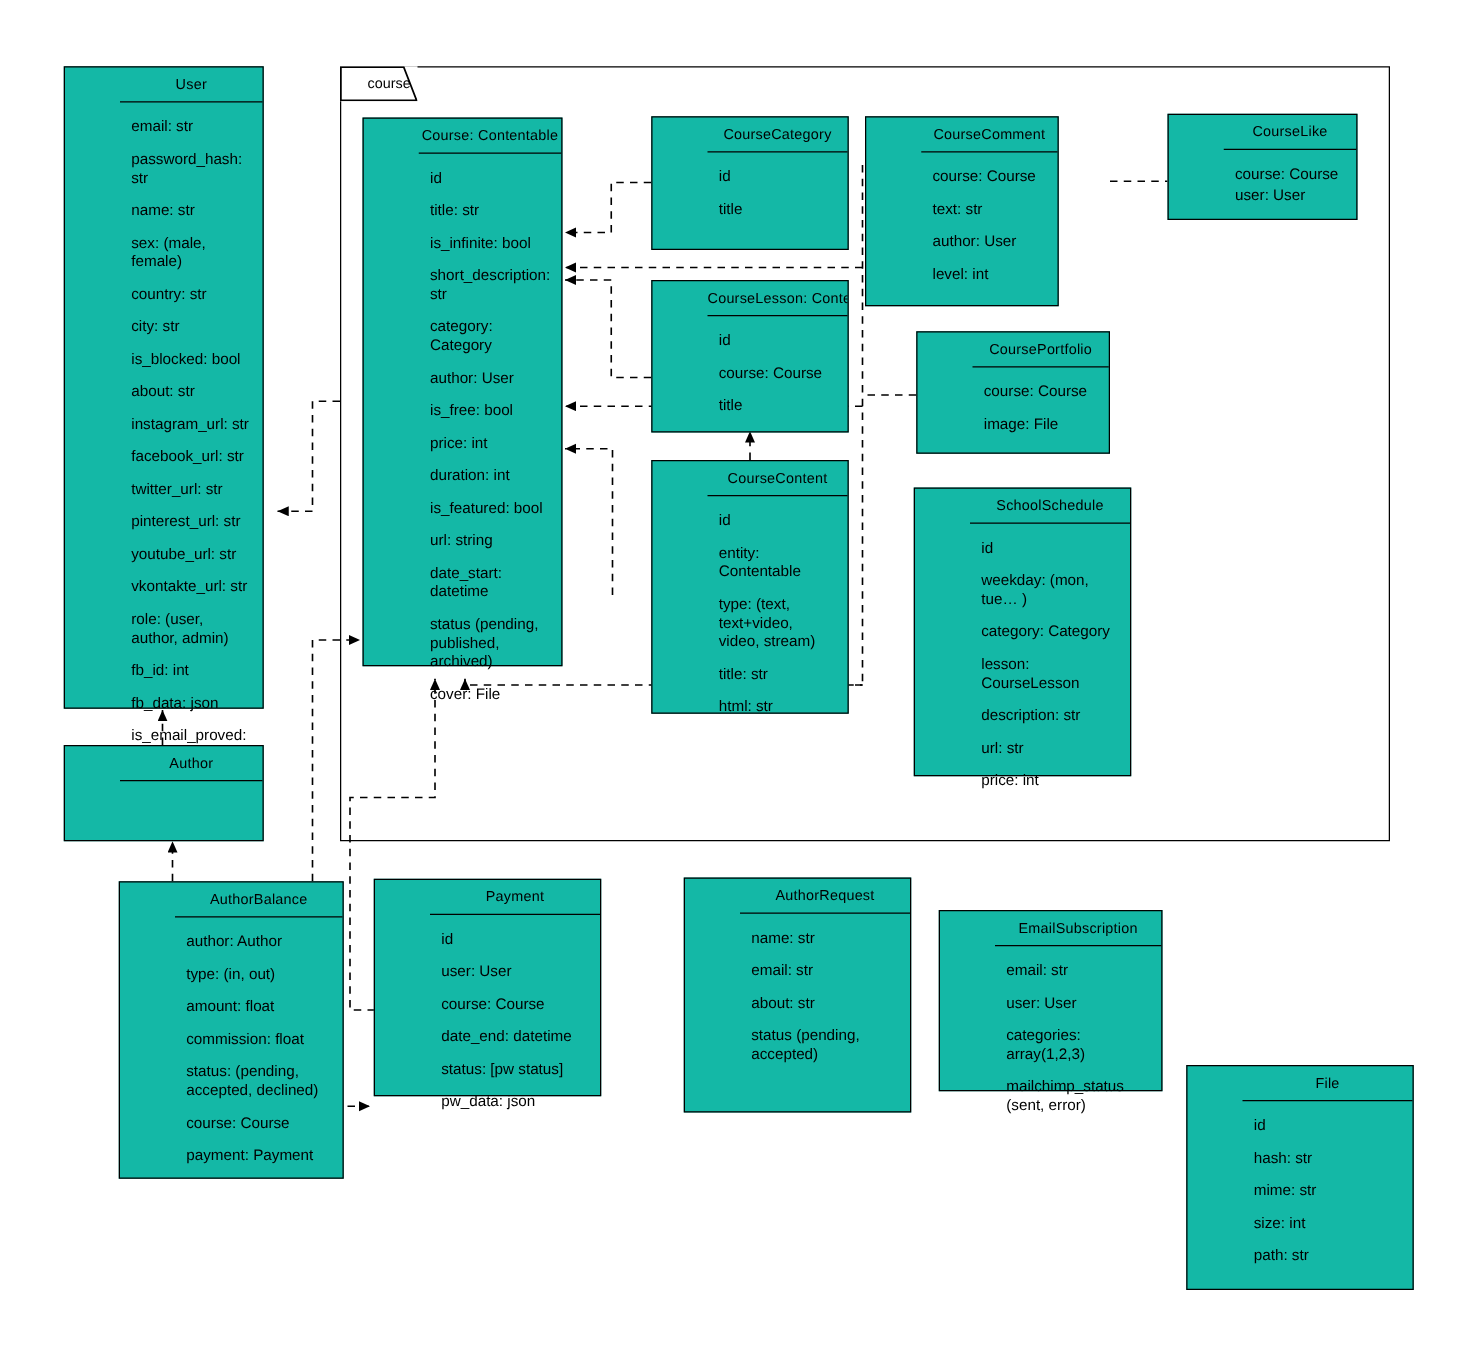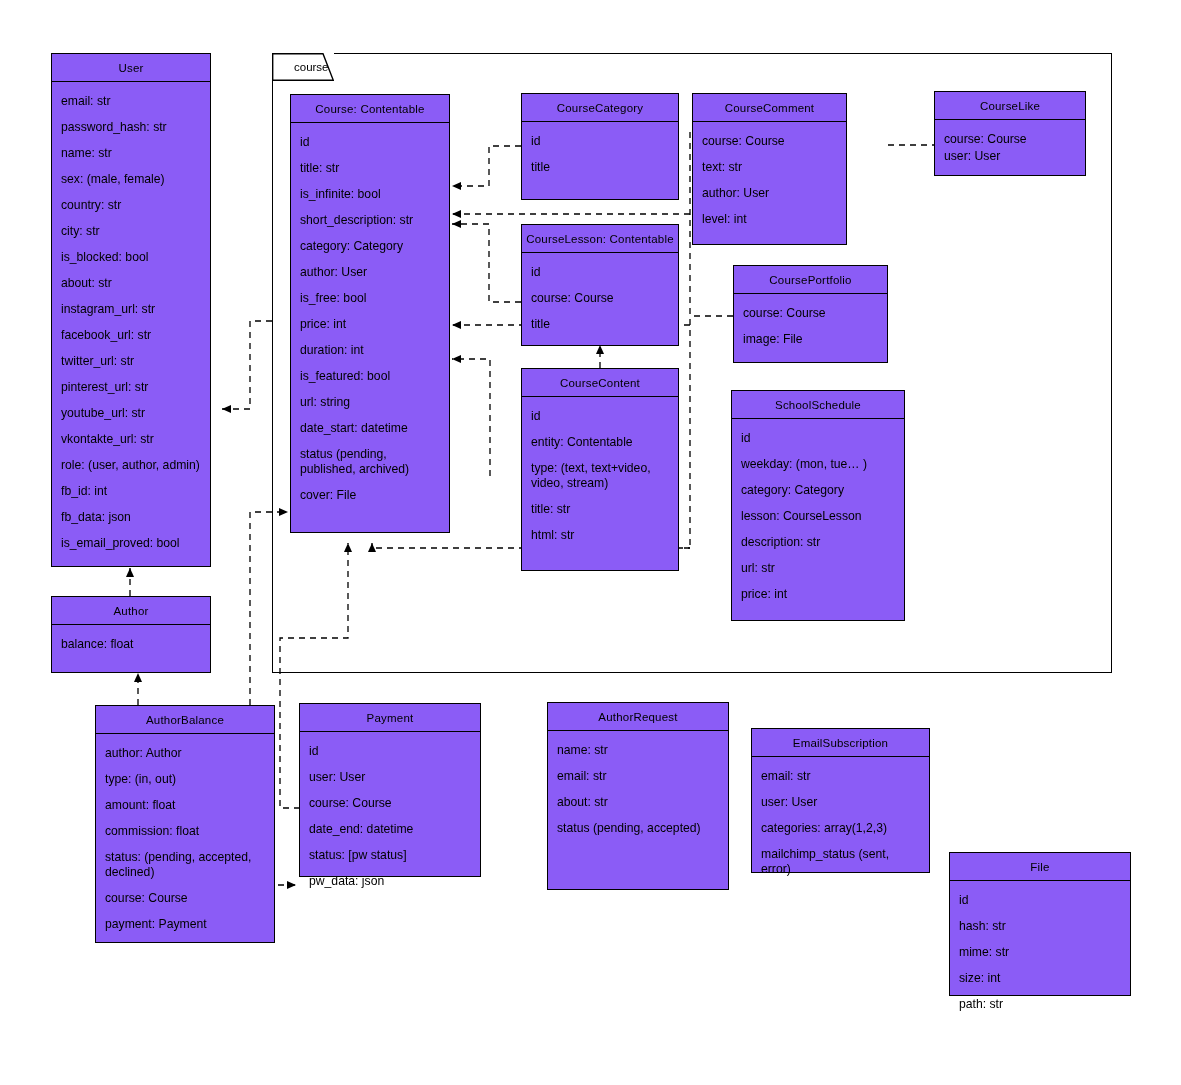--- a/index.html
+++ b/index.html
@@ -7,21 +7,21 @@
   #canvas{position:relative;width:1181px;height:1085px;background:#ffffff;overflow:hidden;}
 
   
   .package{position:absolute;border:1.4px solid #000;box-sizing:border-box;background:transparent;}
   .package-tab{position:absolute;box-sizing:border-box;background:#fff;}
   .package-tab .tab-shape{position:absolute;inset:0;}
   .package-tab .tab-label{position:absolute;left:22px;top:50%;transform:translateY(-50%);
       font-size:11.5px;color:#000;white-space:nowrap;}
 
   
-  .cls{position:absolute;box-sizing:border-box;border:1.4px solid #000;background:#8b5cf6;}
+  .cls{position:absolute;box-sizing:border-box;border:1.4px solid #000;background:#14b8a6;padding-left:44px;}
   .cls-title{box-sizing:border-box;height:28px;line-height:28px;text-align:center;
      font-size:11.5px;color:#000;border-bottom:1.4px solid #000;letter-spacing:.2px;
      white-space:nowrap;overflow:hidden;}
   .cls-body{box-sizing:border-box;padding:12px 9px 10px 9px;}
   .attr{font-size:12.2px;color:#000;line-height:15px;margin-bottom:11px;white-space:pre-wrap;}
   .attr:last-child{margin-bottom:0;}
   .attr.tight{margin-bottom:2px;}
 
   
   .edges{position:absolute;left:0;top:0;width:1181px;height:1085px;pointer-events:none;}
@@ -108,23 +108,20 @@
       <div class="attr">vkontakte_url: str</div>
       <div class="attr">role: (user, author, admin)</div>
       <div class="attr">fb_id: int</div>
       <div class="attr">fb_data: json</div>
       <div class="attr">is_email_proved: bool</div>
     </div>
   </div>
 
   <div class="cls" style="left:51px;top:596px;width:160px;height:77px;">
     <div class="cls-title">Author</div>
-    <div class="cls-body">
-      <div class="attr">balance: float</div>
-    </div>
   </div>
 
   <div class="cls" style="left:51px;top:705px;width:180px;height:238px;margin-left:44px;">
     <div class="cls-title">AuthorBalance</div>
     <div class="cls-body">
       <div class="attr">author: Author</div>
       <div class="attr">type: (in, out)</div>
       <div class="attr">amount: float</div>
       <div class="attr">commission: float</div>
       <div class="attr">status: (pending, accepted, declined)</div>
@@ -246,21 +243,21 @@
     <div class="cls-title">EmailSubscription</div>
     <div class="cls-body">
       <div class="attr">email: str</div>
       <div class="attr">user: User</div>
       <div class="attr">categories: array(1,2,3)</div>
       <div class="attr">mailchimp_status (sent, error)</div>
     </div>
   </div>
 
 
-  <div class="cls" style="left:949px;top:852px;width:182px;height:144px;">
+  <div class="cls" style="left:949px;top:852px;width:182px;height:180px;">
     <div class="cls-title">File</div>
     <div class="cls-body">
       <div class="attr">id</div>
       <div class="attr">hash: str</div>
       <div class="attr">mime: str</div>
       <div class="attr">size: int</div>
       <div class="attr">path: str</div>
     </div>
   </div>
 

